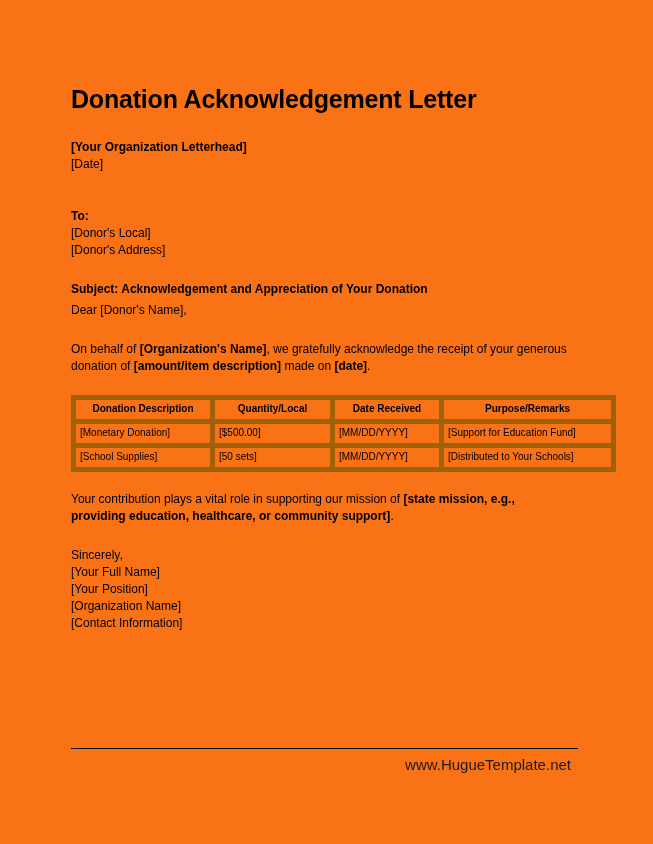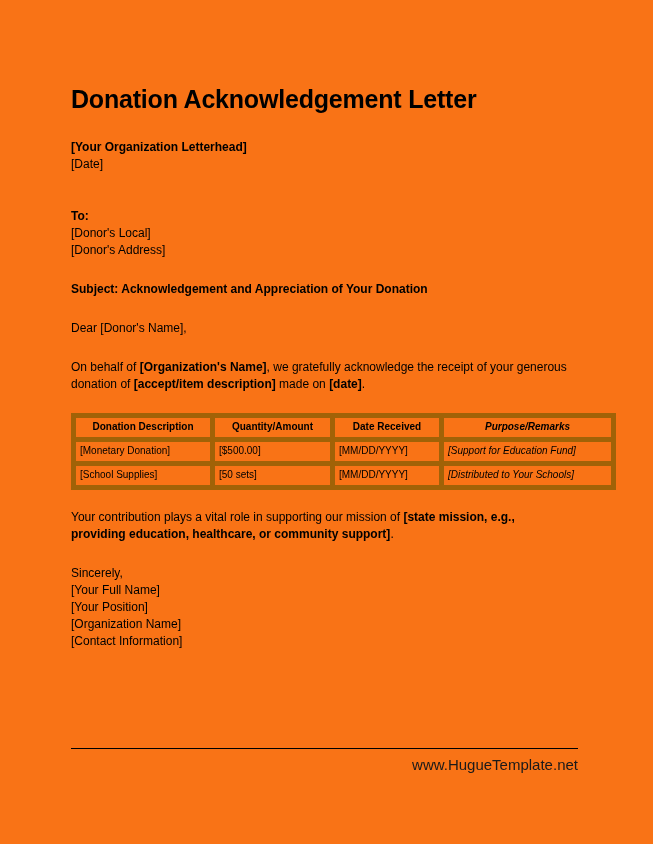--- a/index.html
+++ b/index.html
@@ -48,21 +48,21 @@
   .body-text {
     font-size: 12px;
     line-height: 17px;
     margin: 0;
   }
   .bold { font-weight: bold; }
 
   .block-letterhead { margin-top: 25px; }
   .block-to { margin-top: 35px; }
   .block-subject { margin-top: 22px; }
-  .block-greeting { margin-top: 22px; }
+  .block-greeting { margin-top: 4px; }
   .block-para1 { margin-top: 22px; }
   .block-para2 { margin-top: 19px; }
   .block-para3 { margin-top: 22px; }
   .block-signoff { margin-top: 22px; }
 
   .line { display: block; }
 
   
   .donation-table {
     margin-top: 20px;
@@ -81,34 +81,34 @@
     overflow: hidden;
     margin-left: 16px;
   }
   .donation-table th {
     font-weight: bold;
     text-align: center;
   }
   .col-desc   { width: 126px; }
   .col-qty    { width: 107px; }
   .col-date   { width: 96px;  }
-  .col-purpose{ width: 159px; font-style: italic; }
+  .col-purpose{ width: 159px; }
 
   
   .footer-rule {
     position: absolute;
     left: 71px;
     top: 748px;
     width: 507px;
     height: 0;
     border-top: 1.5px solid #000000;
   }
   .footer-url {
     position: absolute;
-    left: 71px;
+    left: 64px;
     top: 755px;
     width: 507px;
     text-align: right;
     font-size: 15px;
     line-height: 20px;
     color: #1a1a1a;
   }
 </style>
 </head>
 <body>
@@ -128,28 +128,28 @@
       <span class="line bold">To:</span>
       <span class="line">[Donor's Local]</span>
       <span class="line">[Donor's Address]</span>
     </div>
 
     <p class="body-text block-subject bold">Subject: Acknowledgement and Appreciation of Your Donation</p>
 
     <p class="body-text block-greeting">Dear [Donor's Name],</p>
 
     <p class="body-text block-para1">
-      <span>On behalf of </span><span class="bold">[Organization's Name]</span><span>, we gratefully acknowledge the receipt of your generous donation of </span><span class="bold">[accept/item description]</span><span> made on </span><span class="bold">[date]</span><span>.</span>
+      <span>On behalf of </span><span class="bold">[Organization's Name]</span><span>, we gratefully acknowledge the receipt of your generous donation of </span><span class="bold">[amount/item description]</span><span> made on </span><span class="bold">[date]</span><span>.</span>
     </p>
 
     <table class="donation-table">
       <thead>
         <tr>
           <th class="col-desc">Donation Description</th>
-          <th class="col-qty">Quantity/Amount</th>
+          <th class="col-qty">Quantity/Local</th>
           <th class="col-date">Date Received</th>
           <th class="col-purpose">Purpose/Remarks</th>
         </tr>
       </thead>
       <tbody>
         <tr>
           <td class="col-desc">[Monetary Donation]</td>
           <td class="col-qty">[$500.00]</td>
           <td class="col-date">[MM/DD/YYYY]</td>
           <td class="col-purpose">[Support for Education Fund]</td>

